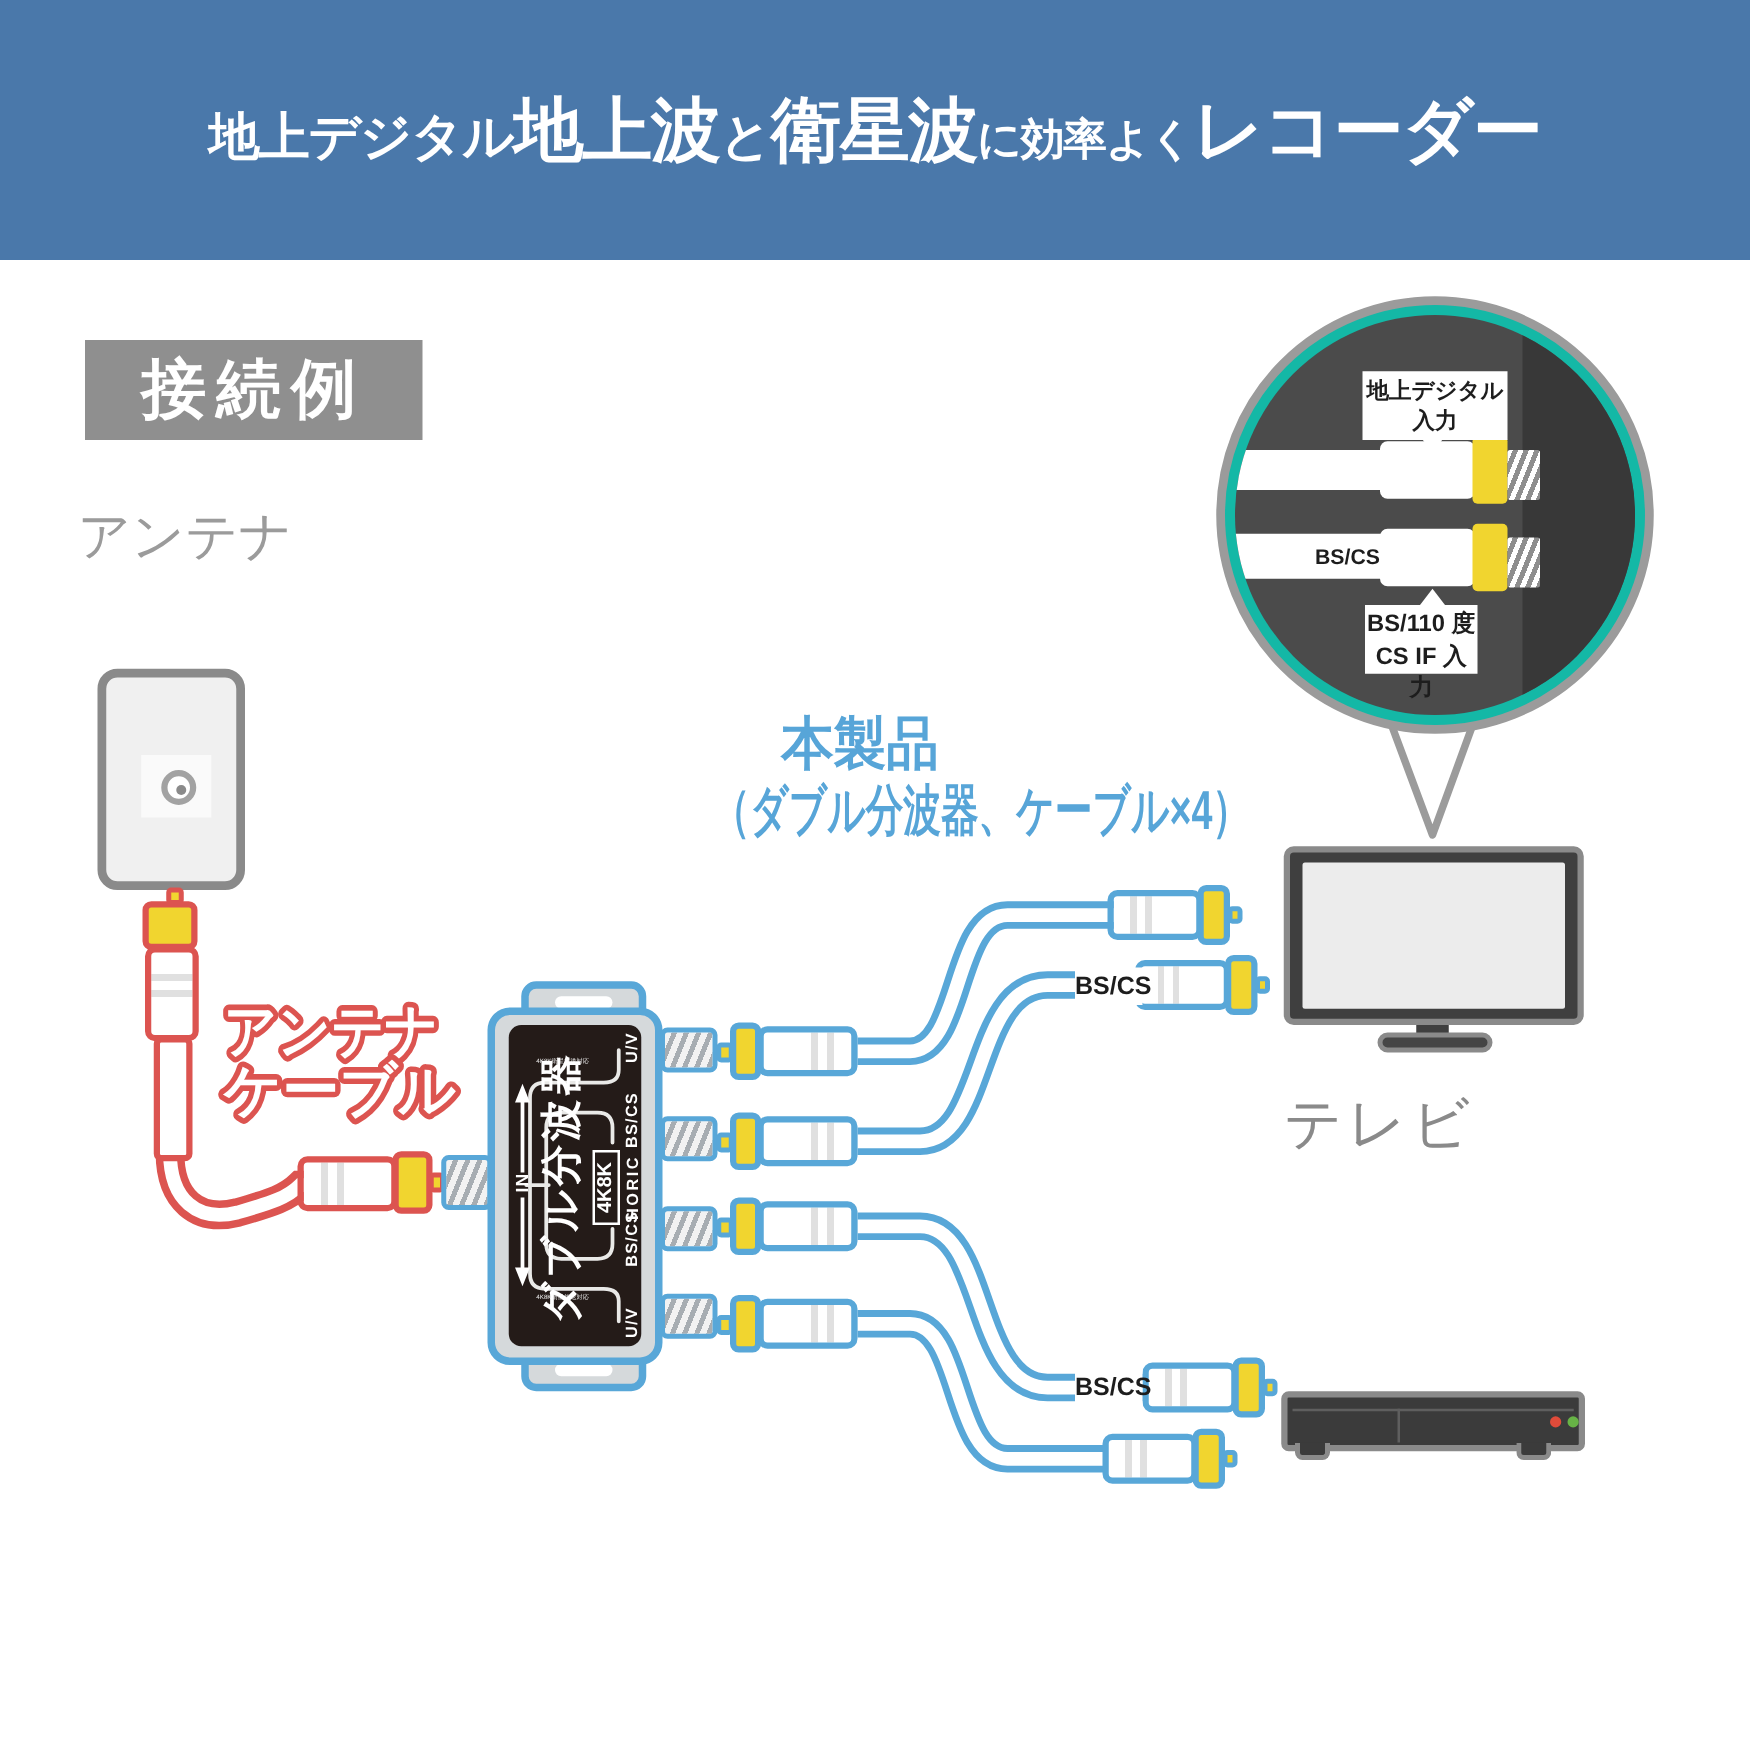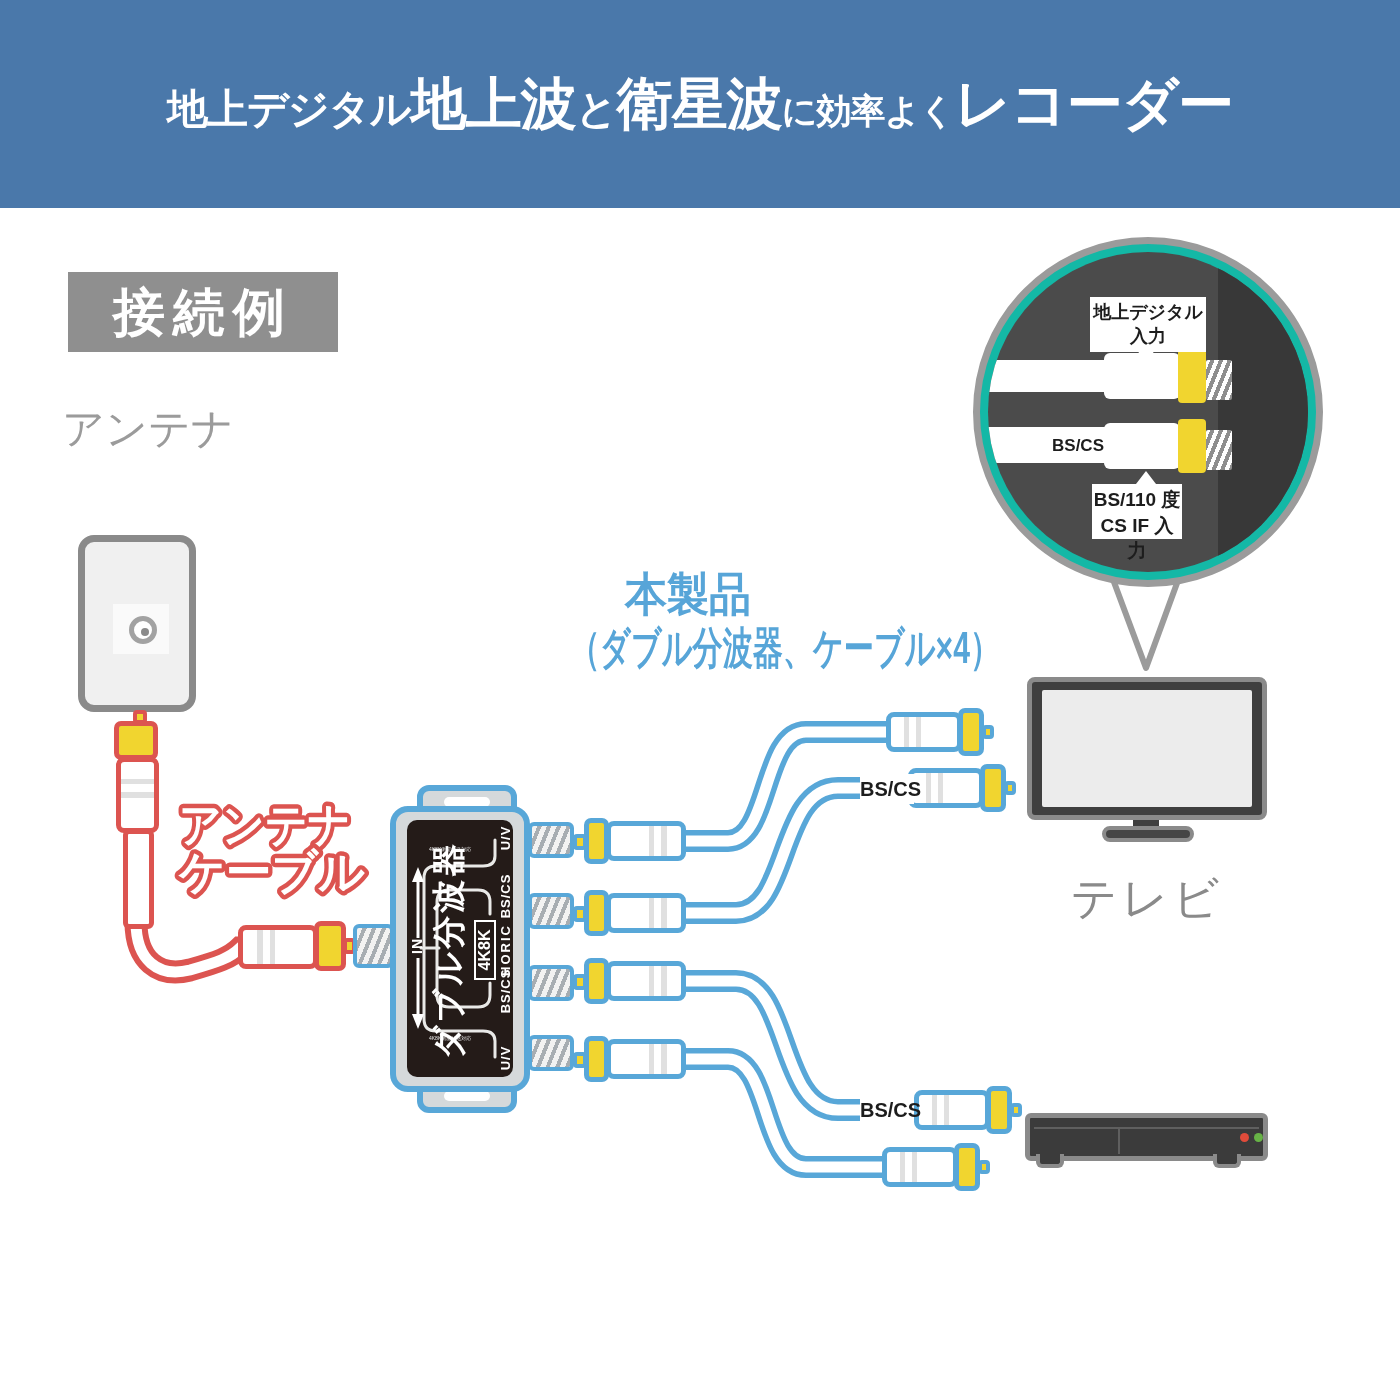--- a/index.html
+++ b/index.html
@@ -224,21 +224,21 @@
   </div>
 
   <div class="cable-tag" style="left:860px;top:774px;">BS/CS</div>
   <div class="cable-tag" style="left:860px;top:1095px;">BS/CS</div>
 
   <div class="abs" id="tv-neck"></div>
   <div class="abs" id="tv-base"></div>
   <div class="abs" id="tv">
     <div id="tv-screen"></div>
   </div>
-  <div class="abs" id="tv-label" style="left:1027px;top:868px;width:240px;text-align:center;">テレビ</div>
+  <div class="abs" id="tv-label" style="left:1027px;top:868px;width:240px;text-align:left;">テレビ</div>
 
   <div class="abs" id="recorder">
     <div id="rec-hline"></div>
     <div id="rec-vline"></div>
     <div class="led" style="left:210px;top:15px;background:#e04b3a;"></div>
     <div class="led" style="left:224px;top:15px;background:#67b346;"></div>
     <div class="rec-foot" style="left:6px;"></div>
     <div class="rec-foot" style="right:22px;"></div>
   </div>
 

